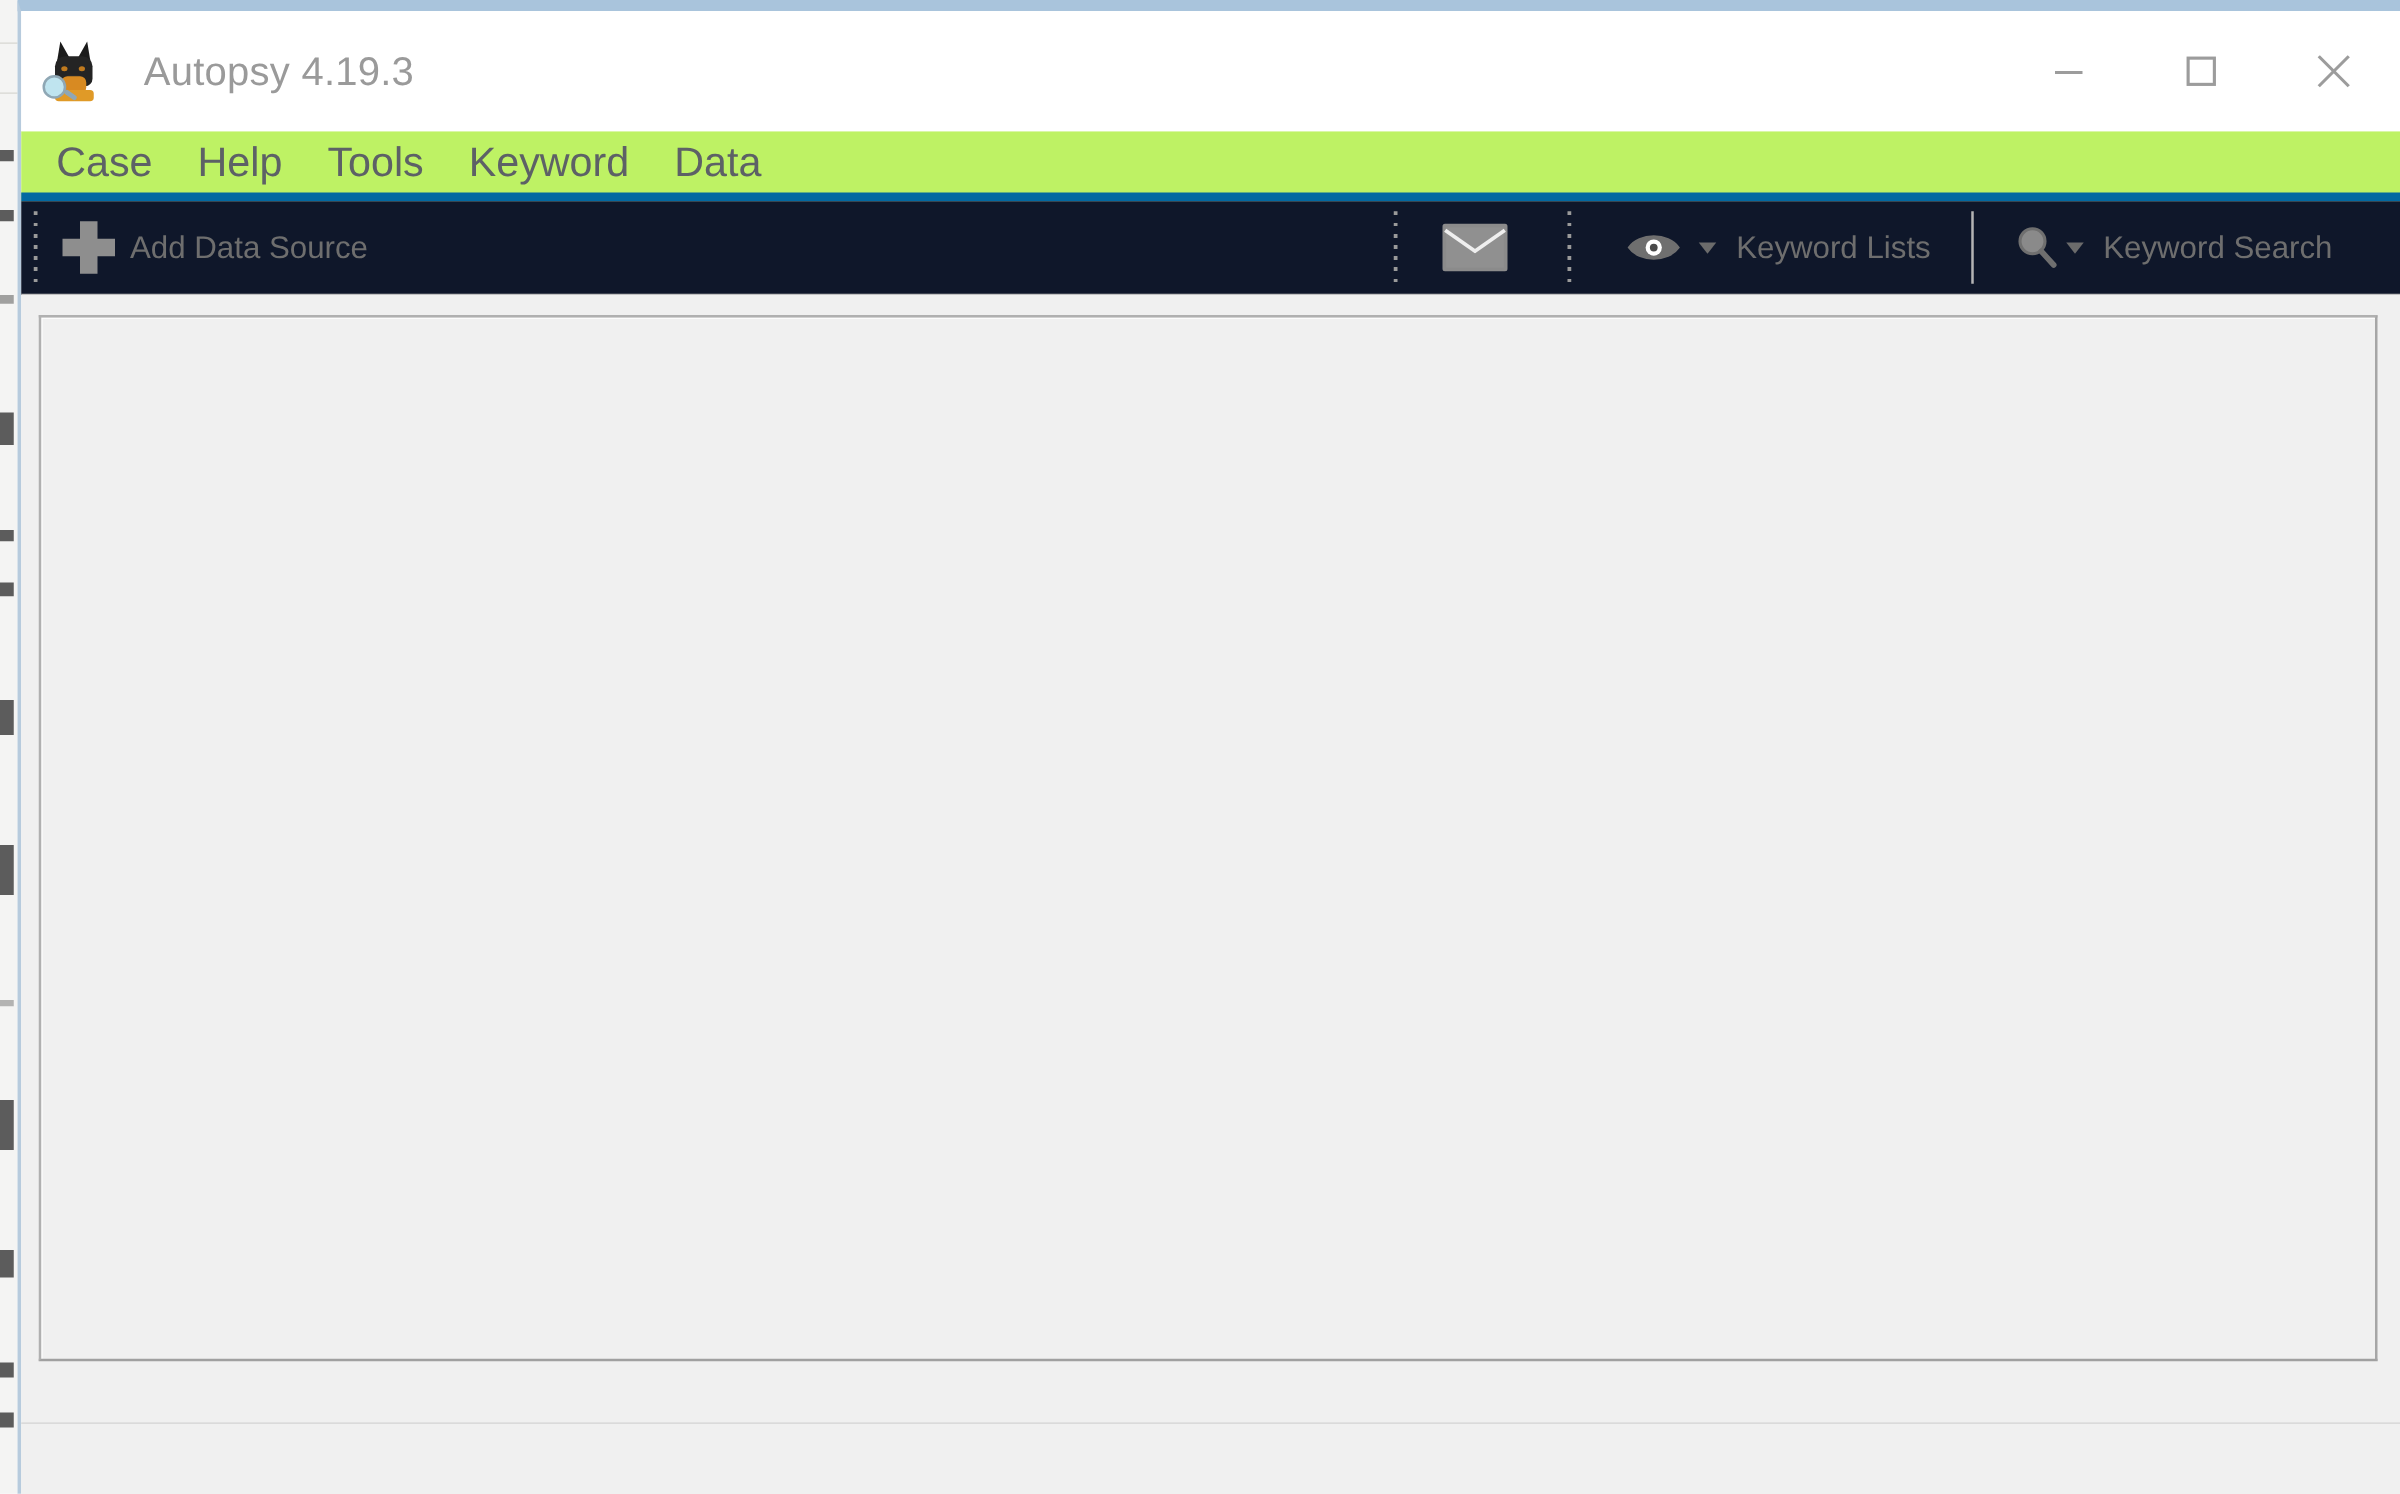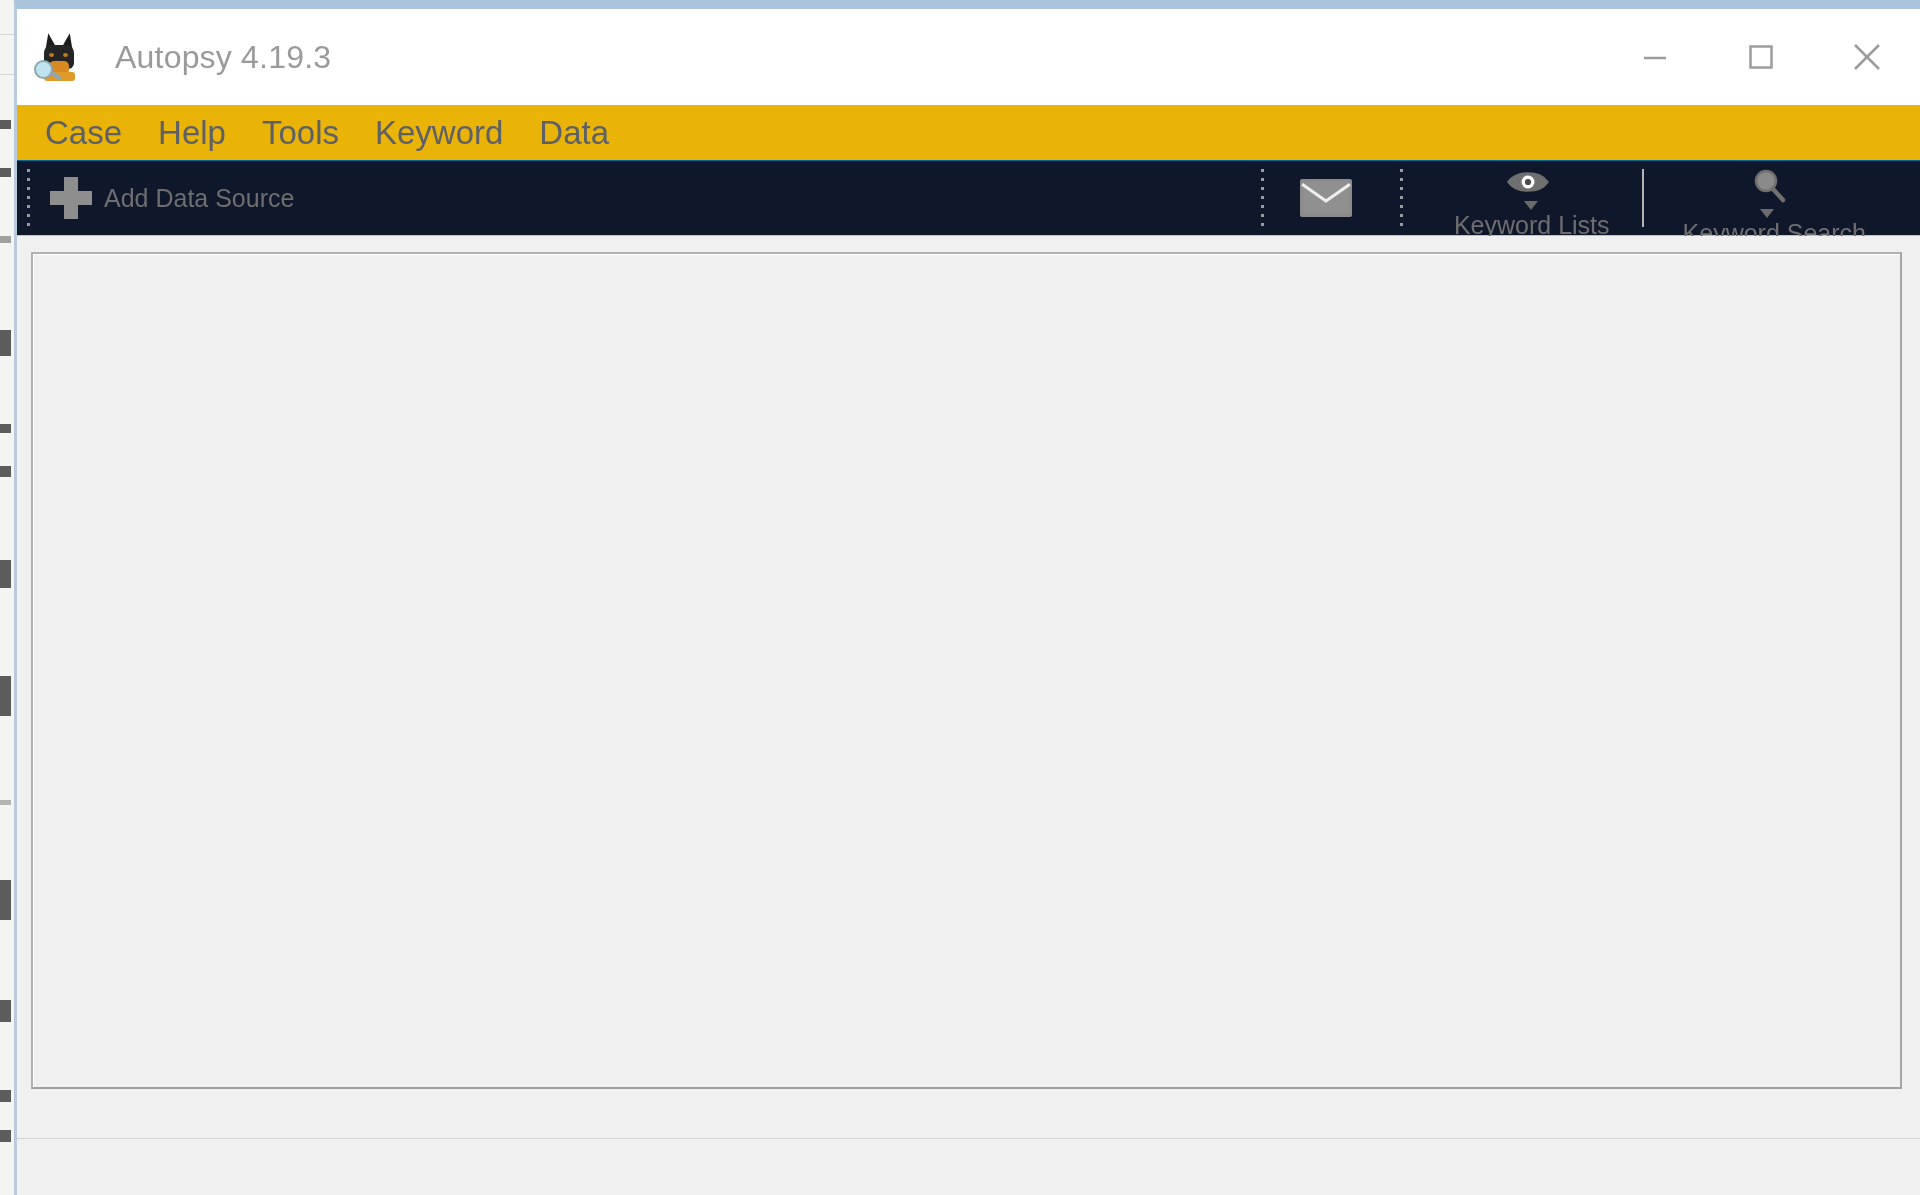--- a/index.html
+++ b/index.html
@@ -168,25 +168,25 @@
     display: flex;
     align-items: center;
     justify-content: center;
     cursor: default;
   }
   #window-controls .winbtn svg { display: block; }
 
   
   #menu-bar {
     height: 56px;
-    background: #eab308;
+    background: #bef264;
     display: flex;
     align-items: center;
     padding-left: 10px;
-    border-bottom: 1px solid #0369a1;
+    border-bottom: 7px solid #0369a1;
     box-sizing: border-box;
   }
   .menu-item {
     font-size: 33px;
     color: #5d6166;
     padding: 0 18px;
     line-height: 1;
     white-space: nowrap;
     cursor: default;
   }
@@ -400,35 +400,35 @@
 
       <div class="grip"></div>
 
       <div class="tb-button" style="padding:0 26px;">
         <div class="envelope-icon tb-icon"></div>
         <span class="tb-label"></span>
       </div>
 
       <div class="grip"></div>
 
-      <div class="tb-button" style="margin-left:24px;flex-direction:column;">
+      <div class="tb-button" style="margin-left:24px;">
         <svg class="tb-icon" width="44" height="30" viewBox="0 0 44 30">
           <path d="M2,15 C10,3 34,3 42,15 C34,27 10,27 2,15 Z" fill="#6f6f6f" stroke="#6f6f6f" stroke-width="1.5"></path>
           <circle cx="22" cy="15" r="6.5" fill="#ffffff"></circle>
           <circle cx="22" cy="15" r="3.1" fill="#4a4a4a"></circle>
         </svg>
         <svg class="tb-caret" width="18" height="16" viewBox="0 0 18 16">
           <polygon points="2,4 16,4 9,13" fill="#6b6b6b"></polygon>
         </svg>
         <span class="tb-label tight">Keyword Lists</span>
       </div>
 
       <div class="tb-sep-line"></div>
 
-      <div class="tb-button" style="margin-right:44px;flex-direction:column;">
+      <div class="tb-button" style="margin-right:44px;">
         <svg class="tb-icon" width="40" height="38" viewBox="0 0 40 38">
           <circle cx="15" cy="14" r="10" fill="#8a8a8a" stroke="#6f6f6f" stroke-width="2.5"></circle>
           <line x1="22" y1="22" x2="32" y2="33" stroke="#6f6f6f" stroke-width="4.5" stroke-linecap="round"></line>
         </svg>
         <svg class="tb-caret" style="margin-left:0;" width="18" height="16" viewBox="0 0 18 16">
           <polygon points="2,4 16,4 9,13" fill="#6b6b6b"></polygon>
         </svg>
         <span class="tb-label tight">Keyword Search</span>
       </div>
     </div>

